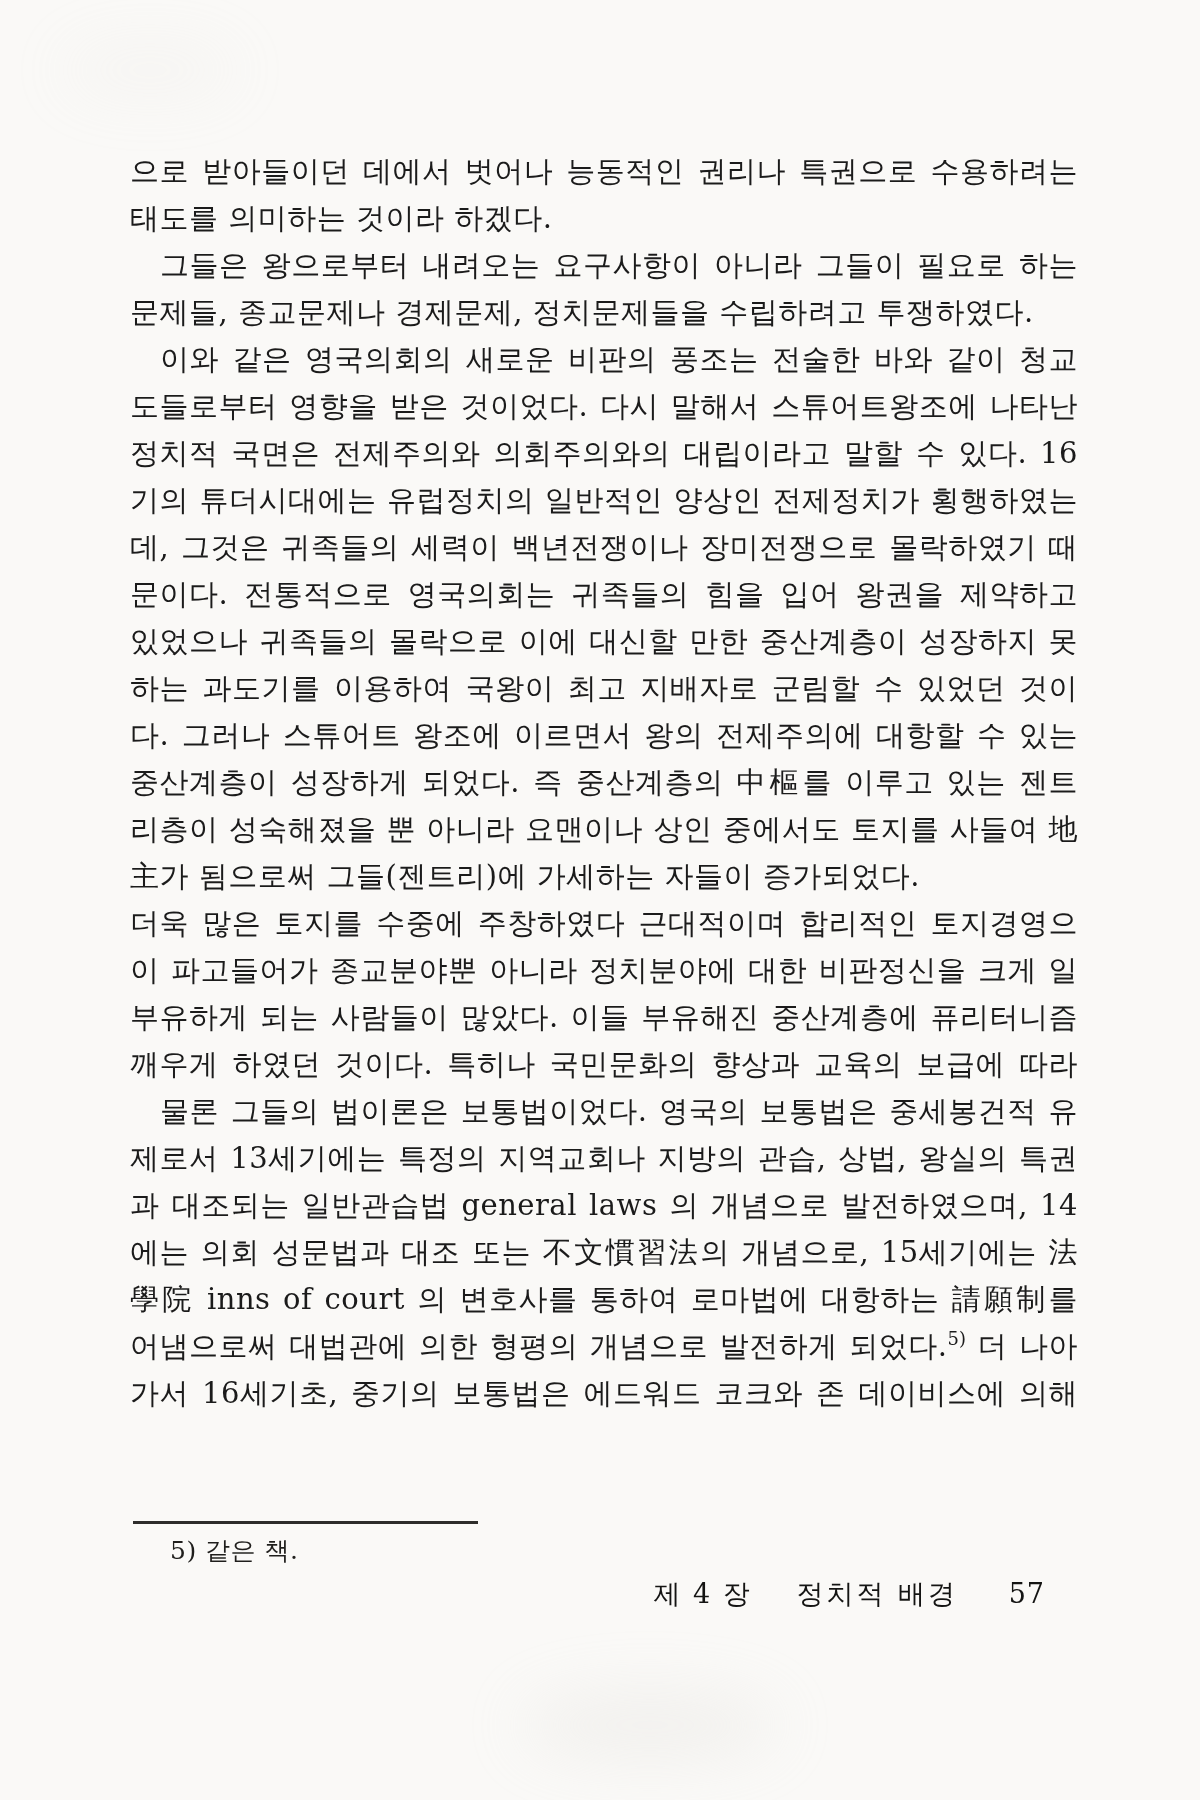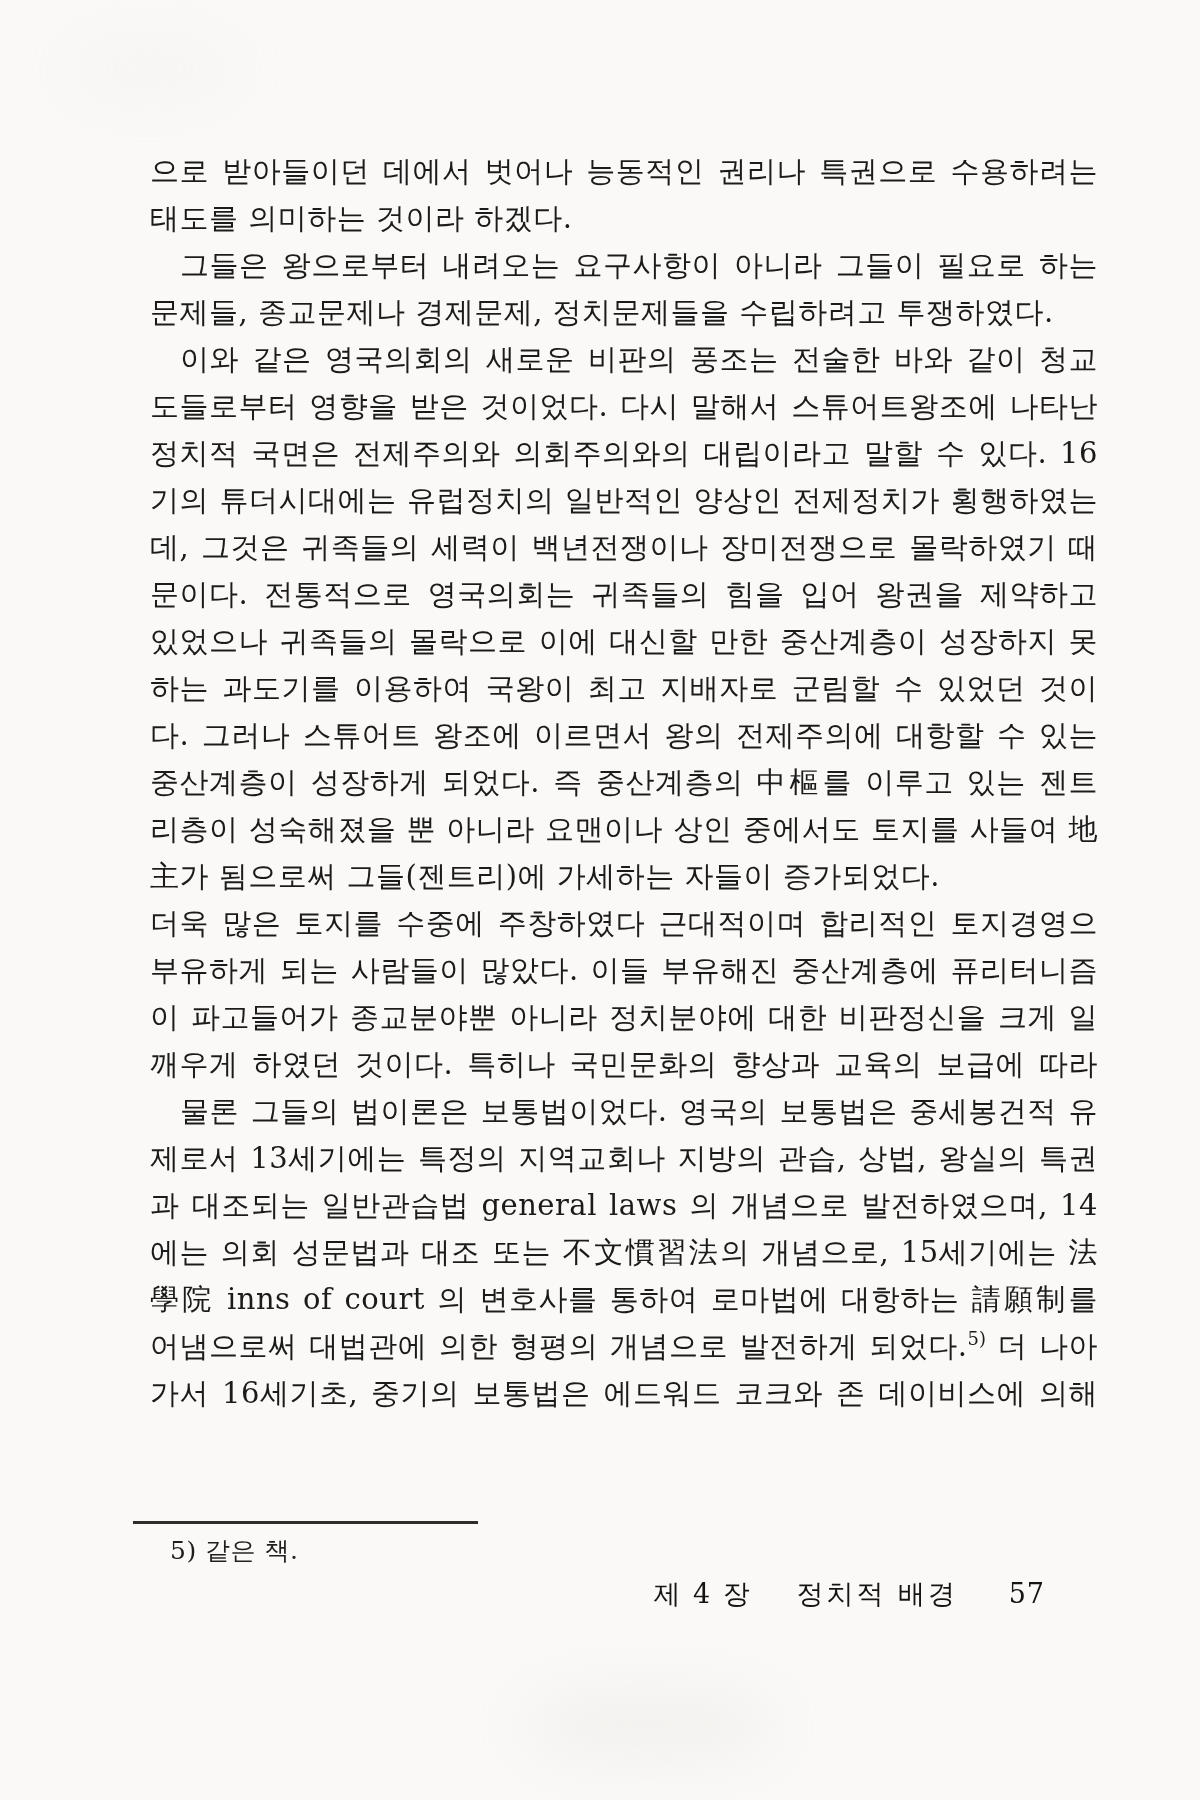--- a/index.html
+++ b/index.html
@@ -22,21 +22,20 @@
     pointer-events: none;
   }
   .shade-a { left: 520px; top: 1690px; width: 260px; height: 70px; }
   .shade-b { left: 60px;  top: 40px;  width: 180px; height: 60px; opacity: 0.12; }
 
   .body-text {
     position: absolute;
     left: 130px;
     top: 148px;
     width: 948px;
-    margin-left: 20px;
   }
   .line {
     height: 47px;
     line-height: 47px;
     font-size: 29px;
     letter-spacing: 0.5px;
     overflow: hidden;
     text-align: justify;
     text-align-last: justify;
     -moz-text-align-last: justify;
@@ -102,22 +101,22 @@
     <div class="line">기의 튜더시대에는 유럽정치의 일반적인 양상인 전제정치가 횡행하였는</div>
     <div class="line">데, 그것은 귀족들의 세력이 백년전쟁이나 장미전쟁으로 몰락하였기 때</div>
     <div class="line">문이다. 전통적으로 영국의회는 귀족들의 힘을 입어 왕권을 제약하고</div>
     <div class="line">있었으나 귀족들의 몰락으로 이에 대신할 만한 중산계층이 성장하지 못</div>
     <div class="line">하는 과도기를 이용하여 국왕이 최고 지배자로 군림할 수 있었던 것이</div>
     <div class="line">다. 그러나 스튜어트 왕조에 이르면서 왕의 전제주의에 대항할 수 있는</div>
     <div class="line">중산계층이 성장하게 되었다. 즉 중산계층의 中樞를 이루고 있는 젠트</div>
     <div class="line">리층이 성숙해졌을 뿐 아니라 요맨이나 상인 중에서도 토지를 사들여 地</div>
     <div class="line para-end">主가 됨으로써 그들(젠트리)에 가세하는 자들이 증가되었다.</div>
     <div class="line">더욱 많은 토지를 수중에 주창하였다 근대적이며 합리적인 토지경영으로</div>
+    <div class="line">이 파고들어가 종교분야뿐 아니라 정치분야에 대한 비판정신을 크게 일</div>
     <div class="line">부유하게 되는 사람들이 많았다. 이들 부유해진 중산계층에 퓨리터니즘</div>
-    <div class="line">이 파고들어가 종교분야뿐 아니라 정치분야에 대한 비판정신을 크게 일</div>
     <div class="line">깨우게 하였던 것이다. 특히나 국민문화의 향상과 교육의 보급에 따라</div>
     <div class="line indent">물론 그들의 법이론은 보통법이었다. 영국의 보통법은 중세봉건적 유</div>
     <div class="line">제로서 13세기에는 특정의 지역교회나 지방의 관습, 상법, 왕실의 특권</div>
     <div class="line">과 대조되는 일반관습법 general laws 의 개념으로 발전하였으며, 14세기</div>
     <div class="line">에는 의회 성문법과 대조 또는 不文慣習法의 개념으로, 15세기에는 法廷</div>
     <div class="line">學院 inns of court 의 변호사를 통하여 로마법에 대항하는 請願制를 만들</div>
     <div class="line">
       <span>어냄으로써 대법관에 의한 형평의 개념으로 발전하게 되었다.</span><span class="fn-ref">5)</span><span> 더 나아</span>
     </div>
     <div class="line">가서 16세기초, 중기의 보통법은 에드워드 코크와 존 데이비스에 의해</div>

